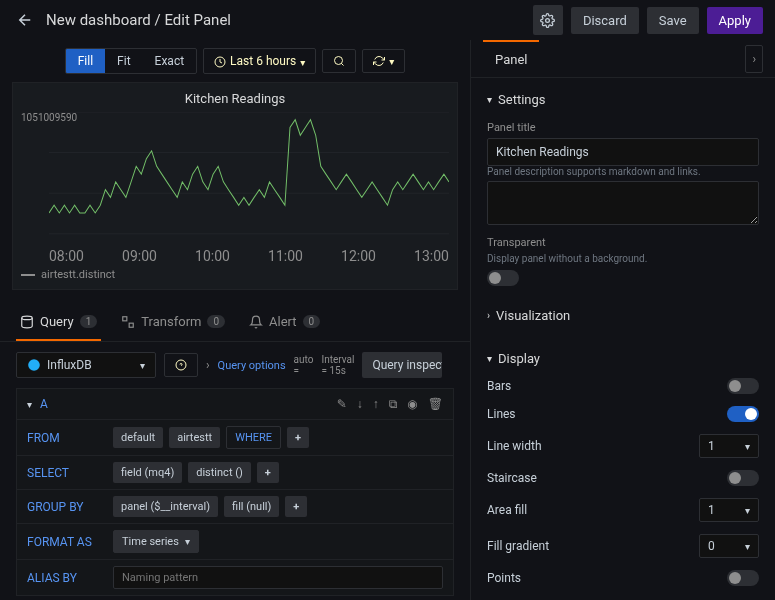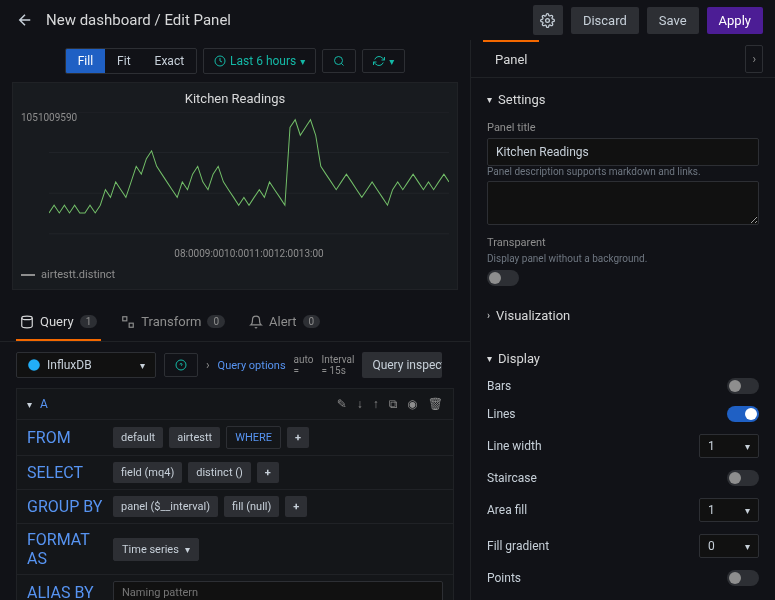--- a/index.html
+++ b/index.html
@@ -10,45 +10,45 @@
 .hdr-btn{background:#2d2f34;border:none;color:#c7d0d9;padding:6px 12px;font-size:13px;cursor:pointer;border-radius:2px}
 .hdr-btn.primary{background:#4c1d95;color:#fff}
 .hdr-icon-btn{background:#2d2f34;border:none;color:#c7d0d9;width:30px;height:30px;cursor:pointer;border-radius:2px;display:flex;align-items:center;justify-content:center}
 .main{display:flex;height:560px}
 .left{flex:1;display:flex;flex-direction:column;overflow:hidden}
 .right{width:305px;background:#111217;border-left:1px solid #202226;overflow-y:auto}
 .toolbar{display:flex;align-items:center;gap:6px;padding:8px 12px;justify-content:center}
 .seg{display:flex;border:1px solid #2d2f34;border-radius:2px;overflow:hidden}
 .seg-btn{background:transparent;border:none;color:#c7d0d9;padding:5px 12px;font-size:12px;cursor:pointer}
 .seg-btn.active{background:#1f60c4;color:#fff}
-.tb-btn{background:transparent;border:1px solid #2d2f34;color:#14b8a6;padding:5px 10px;font-size:12px;cursor:pointer;border-radius:2px;display:flex;align-items:center;gap:4px}
+.tb-btn{background:transparent;border:1px solid #2d2f34;color:#fef9c3;padding:5px 10px;font-size:12px;cursor:pointer;border-radius:2px;display:flex;align-items:flex-end;gap:4px}
 .chart-panel{margin:0 12px;background:#181b1f;border:1px solid #202226;padding:8px}
 .chart-title{text-align:center;font-size:13px;color:#d8d9da;margin-bottom:6px}
 .chart-wrap{position:relative;height:150px}
 .y-axis{position:absolute;left:0;top:0;bottom:18px;width:24px;display:flex;flex-direction:row;justify-content:space-between;font-size:10px;color:#8e8e8e;text-align:right}
-.x-axis{position:absolute;left:28px;right:0;bottom:0;height:14px;display:flex;justify-content:center;font-size:10px;color:#8e8e8e}
+.x-axis{position:absolute;left:28px;right:0;bottom:0;height:14px;display:flex;justify-content:space-between;font-size:14px;color:#8e8e8e}
 .plot{position:absolute;left:28px;right:0;top:0;bottom:18px}
 .plot svg{width:100%;height:100%}
 .legend{display:flex;align-items:center;gap:6px;margin-top:6px;font-size:11px;color:#8e8e8e}
 .legend-line{width:14px;height:2px;background:#8e8e8e}
 .tabs{display:flex;gap:16px;padding:0 16px;margin-top:14px;border-bottom:1px solid #202226}
 .tab{display:flex;align-items:center;gap:6px;padding:10px 4px;font-size:13px;color:#8e8e8e;cursor:pointer;border-bottom:2px solid transparent}
 .tab.active{color:#d8d9da;border-bottom-color:#f46800}
 .badge{background:#2d2f34;color:#8e8e8e;font-size:10px;padding:1px 6px;border-radius:8px}
 .q-header{display:flex;align-items:center;gap:8px;padding:10px 16px}
 .ds-select{background:#111;border:1px solid #2d2f34;color:#c7d0d9;padding:5px 10px;font-size:12px;display:flex;align-items:center;gap:6px;border-radius:2px;cursor:pointer;min-width:140px;justify-content:space-between}
 .q-opts{display:flex;align-items:center;gap:10px;font-size:11px;color:#5794f2}
 .q-inspect{background:#2d2f34;border:none;color:#c7d0d9;padding:6px 10px;font-size:12px;cursor:pointer;border-radius:2px}
 .query-section{margin:0 16px;background:#141619;border:1px solid #202226}
 .q-row-hdr{display:flex;align-items:center;padding:8px 10px;gap:8px}
 .q-letter{color:#5794f2;font-size:12px;flex:1}
 .q-icons{display:flex;gap:10px;color:#8e8e8e}
 .q-icons span{cursor:pointer}
 .q-row{display:flex;align-items:center;padding:6px 10px;gap:6px;font-size:11px;border-top:1px solid #202226}
-.q-label{color:#5794f2;width:80px;text-transform:uppercase;font-size:16px}
+.q-label{color:#5794f2;width:80px;text-transform:uppercase;font-size:12px}
 .q-chip{background:#2d2f34;color:#c7d0d9;padding:4px 8px;border-radius:2px;font-size:11px}
 .q-chip.kw{color:#5794f2;background:transparent;border:1px solid #2d2f34}
 .q-chip.plus{cursor:pointer;font-weight:bold}
 .q-input{background:#111;border:1px solid #2d2f34;color:#8e8e8e;padding:4px 8px;font-size:11px;flex:1;border-radius:2px}
 .q-select{background:#2d2f34;border:1px solid #2d2f34;color:#c7d0d9;padding:4px 8px;font-size:11px;border-radius:2px;display:flex;align-items:center;gap:6px}
 .panel-tabs{display:flex;border-bottom:1px solid #202226;padding:0 12px}
 .panel-tab{padding:10px 12px;font-size:13px;color:#d8d9da;cursor:pointer;border-top:2px solid #f46800}
 .panel-expand{margin-left:auto;padding:6px;cursor:pointer;color:#8e8e8e;border:1px solid #2d2f34;border-radius:2px;align-self:center}
 .section{padding:8px 16px}
 .section-hdr{display:flex;align-items:center;gap:6px;font-size:13px;color:#d8d9da;cursor:pointer;padding:6px 0}

